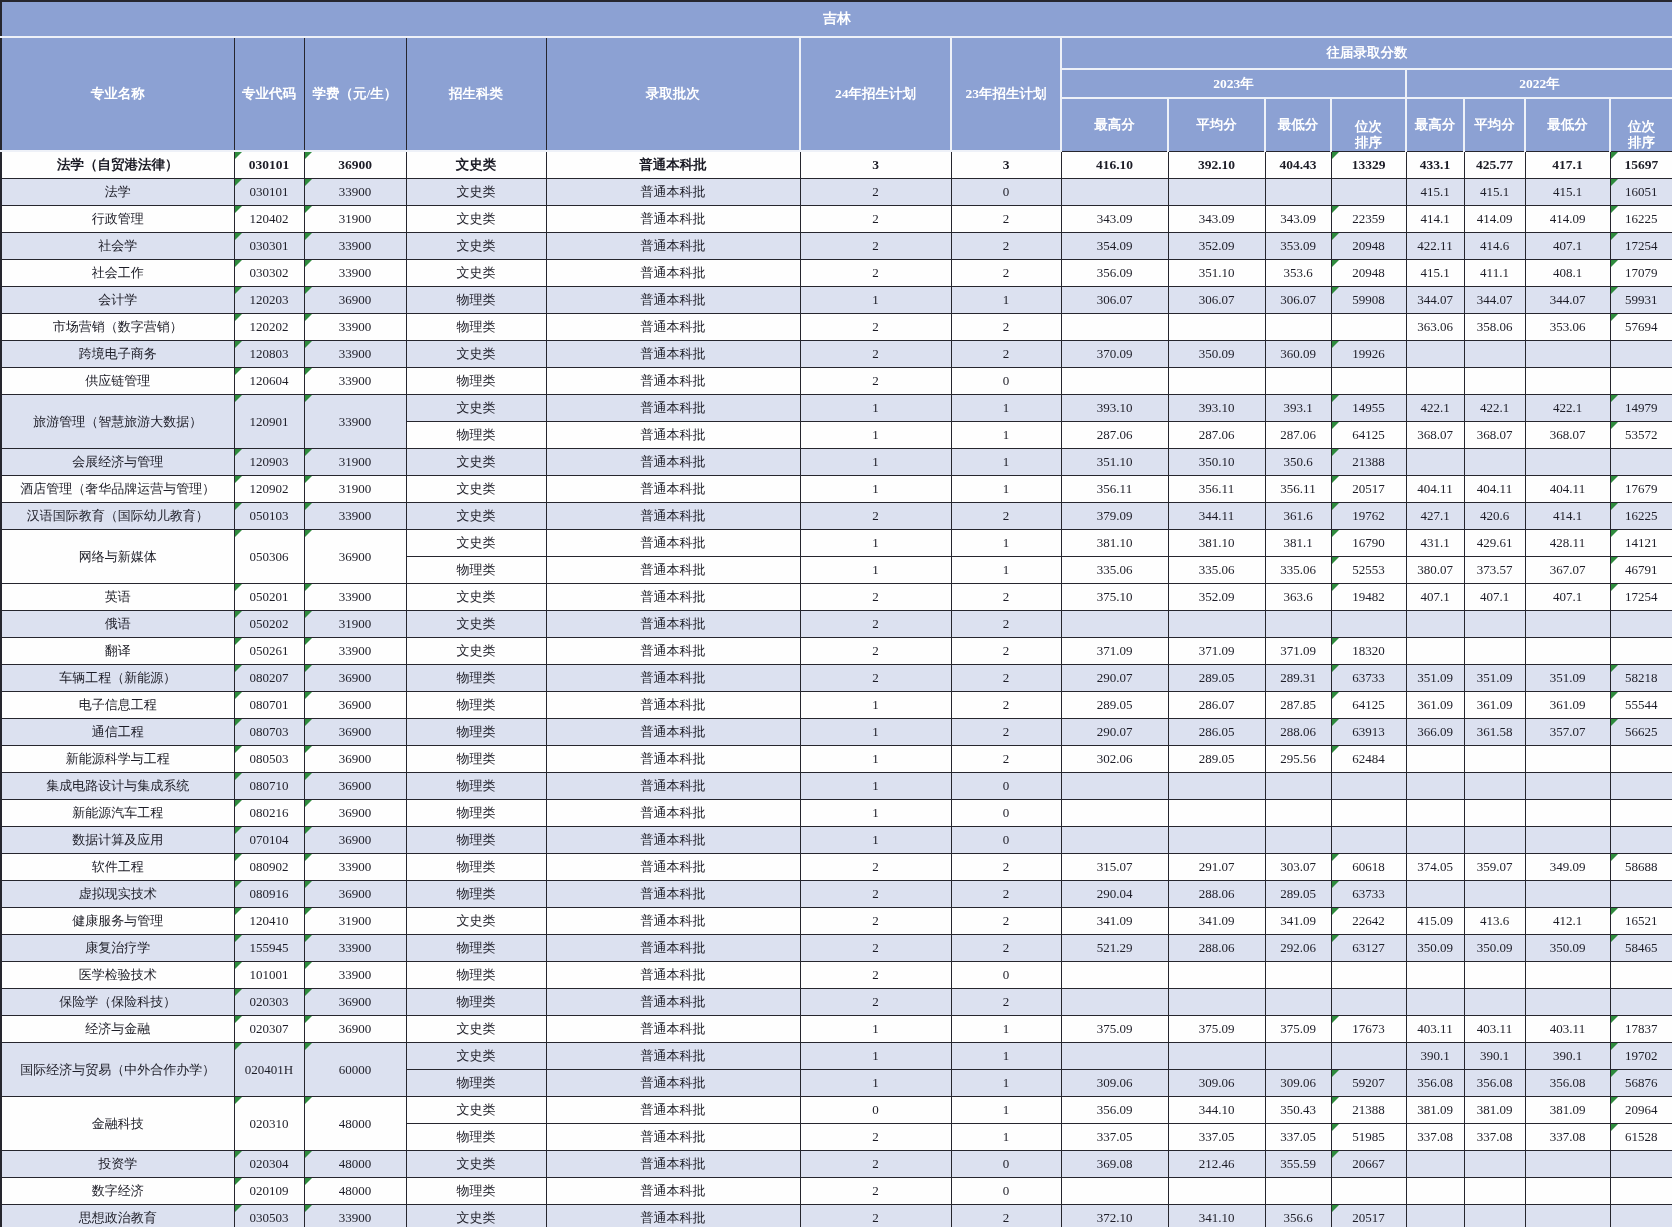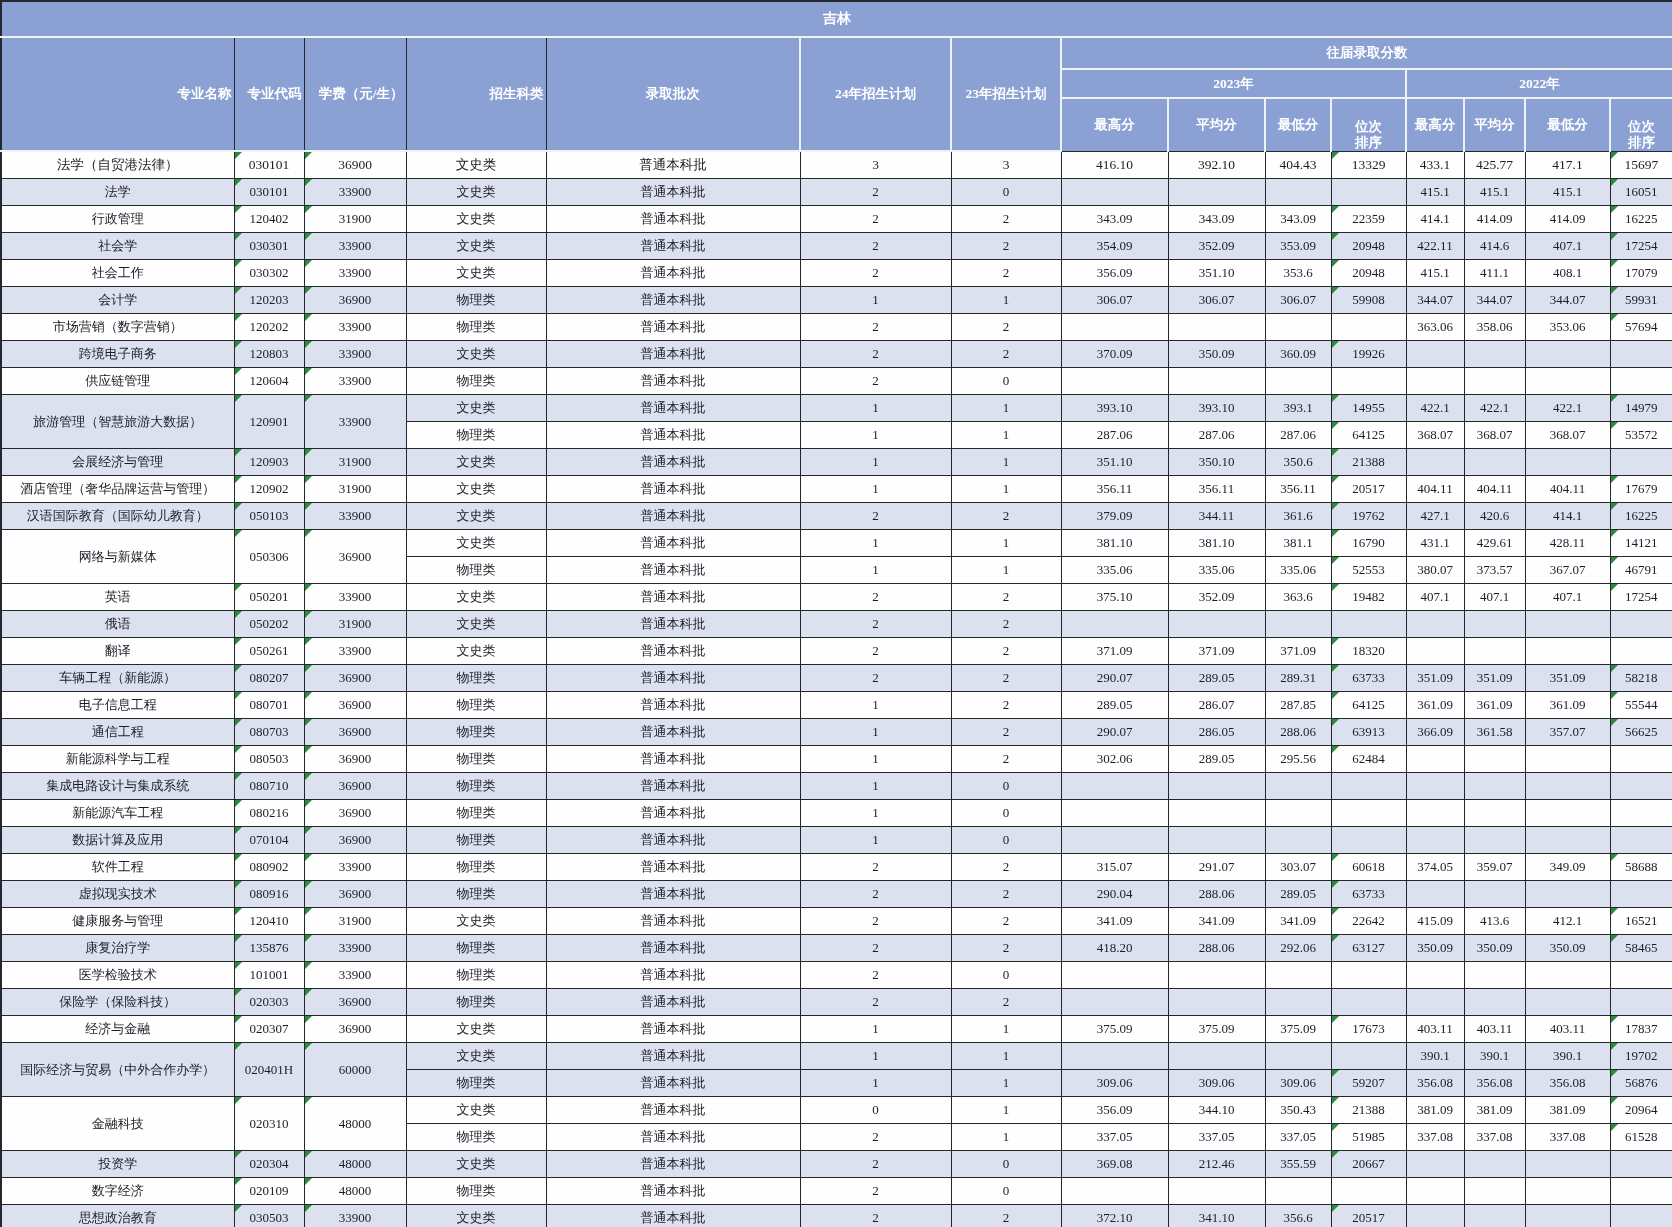--- a/index.html
+++ b/index.html
@@ -15,39 +15,39 @@
   }
   
   thead th{
     background:var(--header-bg);color:var(--header-text);
     font-weight:bold;font-size:13.5px;text-align:center;vertical-align:middle;
     border-left:none;border-top:none;
     border-right:2px solid var(--border-light);
     border-bottom:2px solid var(--border-light);
     padding:0 2px;overflow:hidden;
   }
-  thead th.dark-r{border-right:1px solid var(--border-dark);text-align:right;}
+  thead th.dark-r{border-right:1px solid var(--border-dark);}
   tr.title-row th{height:34px;border-right:none;font-size:14px;}
   tr.group-row th{height:30px;}
   tr.year-row th{height:27px;margin-left:21px;}
   tr.sub-row th{height:28px;}
   thead tr.sub-row th{border-bottom:1px solid var(--border-dark);}
   th.rank-h span{display:inline-block;max-width:2.3em;line-height:1.15;margin-top:20px;}
   
   tbody td{
     background:var(--white-bg);color:var(--body-text);
     font-size:13px;text-align:center;vertical-align:middle;
     border-left:none;border-top:none;
     border-right:1px solid var(--border-dark);
     border-bottom:1px solid var(--border-dark);
     height:26px;padding:0 2px;overflow:hidden;white-space:nowrap;
     position:relative;
   }
   tbody td.shade{background:var(--shade-bg);}
-  tbody tr.bold td{font-weight:normal;font-size:13.5px;}
+  tbody tr.bold td{font-weight:bold;font-size:13.5px;}
   
   tbody td.gm::before{
     content:"";position:absolute;left:0;top:0;width:0;height:0;
     border-top:7px solid var(--green-flag);
     border-right:7px solid transparent;
   }
 </style>
 </head>
 <body>
 
@@ -582,27 +582,27 @@
           <td>341.09</td>
           <td>341.09</td>
           <td class="gm">22642</td>
           <td>415.09</td>
           <td>413.6</td>
           <td>412.1</td>
           <td class="gm">16521</td>
         </tr>
         <tr>
           <td class="shade">康复治疗学</td>
-          <td class="shade gm">135876</td>
+          <td class="shade gm">155945</td>
           <td class="shade gm">33900</td>
           <td class="shade">物理类</td>
           <td class="shade">普通本科批</td>
           <td class="shade">2</td>
           <td class="shade">2</td>
-          <td class="shade">418.20</td>
+          <td class="shade">521.29</td>
           <td class="shade">288.06</td>
           <td class="shade">292.06</td>
           <td class="shade gm">63127</td>
           <td class="shade">350.09</td>
           <td class="shade">350.09</td>
           <td class="shade">350.09</td>
           <td class="shade gm">58465</td>
         </tr>
         <tr>
           <td>医学检验技术</td>

